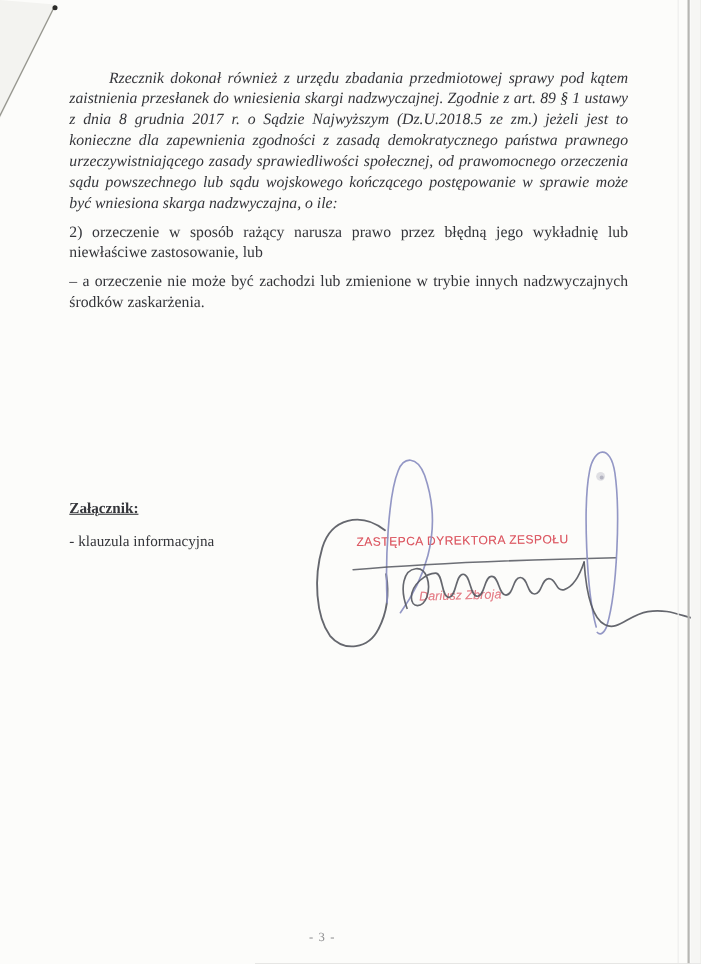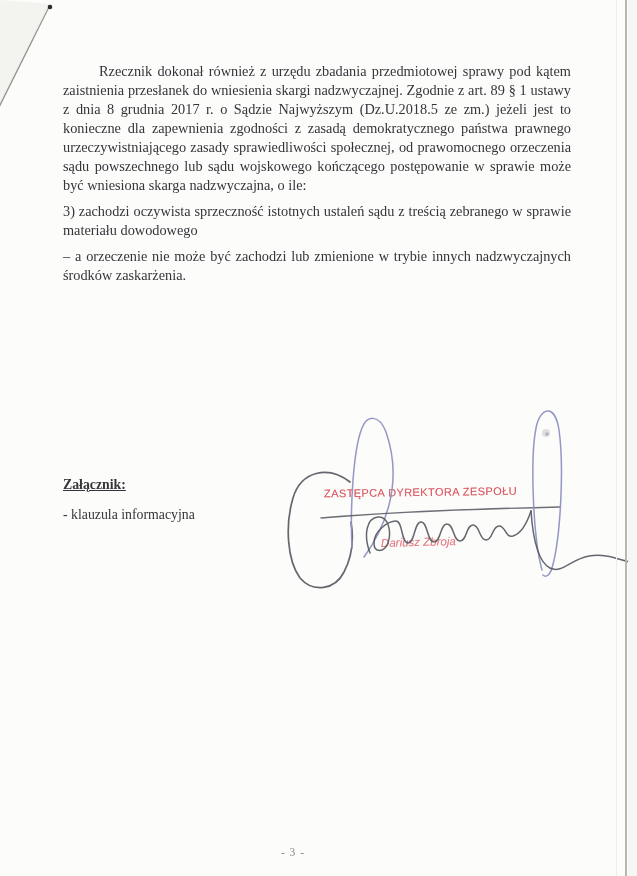--- a/index.html
+++ b/index.html
@@ -8,23 +8,23 @@
     background:#fcfcfa; overflow:hidden;
     font-family:"Liberation Serif", serif;
     color:#34353a;
   }
   
   .content {
     position:absolute; left:63px; top:62px; width:508px;
     font-size:14.3px; line-height:19px; text-align:justify;
   }
   .content p { margin:0 0 7px 0; }
-  .para-indent { text-indent:36px; }
+  .para-indent { text-indent:36px;font-style:italic; }
   
-  .attachment { position:absolute; left:63px; top:477px; font-size:13.8px; }
+  .attachment { position:absolute; left:63px; top:454px; font-size:13.8px; }
   .attachment-heading { font-weight:bold; text-decoration:underline; }
   .attachment-item { margin-top:14px;text-align:center; }
   
   .page-number {
     position:absolute; left:243px; top:846px; width:100px;
     text-align:center; font-size:11.5px; color:#8a8a8c; letter-spacing:1px;
   }
   
   .stamp-title {
     position:absolute; left:324px; top:486px;
@@ -50,21 +50,21 @@
 <div class="page">
 
   <svg class="svg-overlay" width="130" height="140" viewBox="0 0 130 140">
     <polygon points="0,0 50,4 0,108" fill="#f3f3f0"></polygon>
     <line x1="50" y1="5" x2="-2" y2="109" stroke="#96968e" stroke-width="1.3"></line>
     <circle cx="50" cy="7" r="2.3" fill="#2c2c2a"></circle>
   </svg>
 
   <div class="content">
     <p class="para-indent">Rzecznik dokonał również z urzędu zbadania przedmiotowej sprawy pod kątem zaistnienia przesłanek do wniesienia skargi nadzwyczajnej. Zgodnie z art. 89 § 1 ustawy z dnia 8 grudnia 2017 r. o Sądzie Najwyższym (Dz.U.2018.5 ze zm.) jeżeli jest to konieczne dla zapewnienia zgodności z zasadą demokratycznego państwa prawnego urzeczywistniającego zasady sprawiedliwości społecznej, od prawomocnego orzeczenia sądu powszechnego lub sądu wojskowego kończącego postępowanie w sprawie może być wniesiona skarga nadzwyczajna, o ile:</p>
-    <p>3) zachodzi oczywista sprzeczność istotnych ustaleń sądu z treścią zebranego w sprawie materiału dowodowego</p>
+    <p>2) orzeczenie w sposób rażący narusza prawo przez błędną jego wykładnię lub niewłaściwe zastosowanie, lub</p>
     <p>– a orzeczenie nie może być zachodzi lub zmienione w trybie innych nadzwyczajnych środków zaskarżenia.</p>
   </div>
 
   <div class="attachment">
     <div class="attachment-heading">Załącznik:</div>
     <div class="attachment-item">- klauzula informacyjna</div>
   </div>
 
   <div class="stamp-title" style="color:#dc5a64;">ZASTĘPCA DYREKTORA ZESPOŁU</div>
   <div class="stamp-name" style="color:#e4808a;">Dariusz Zbroja</div>

